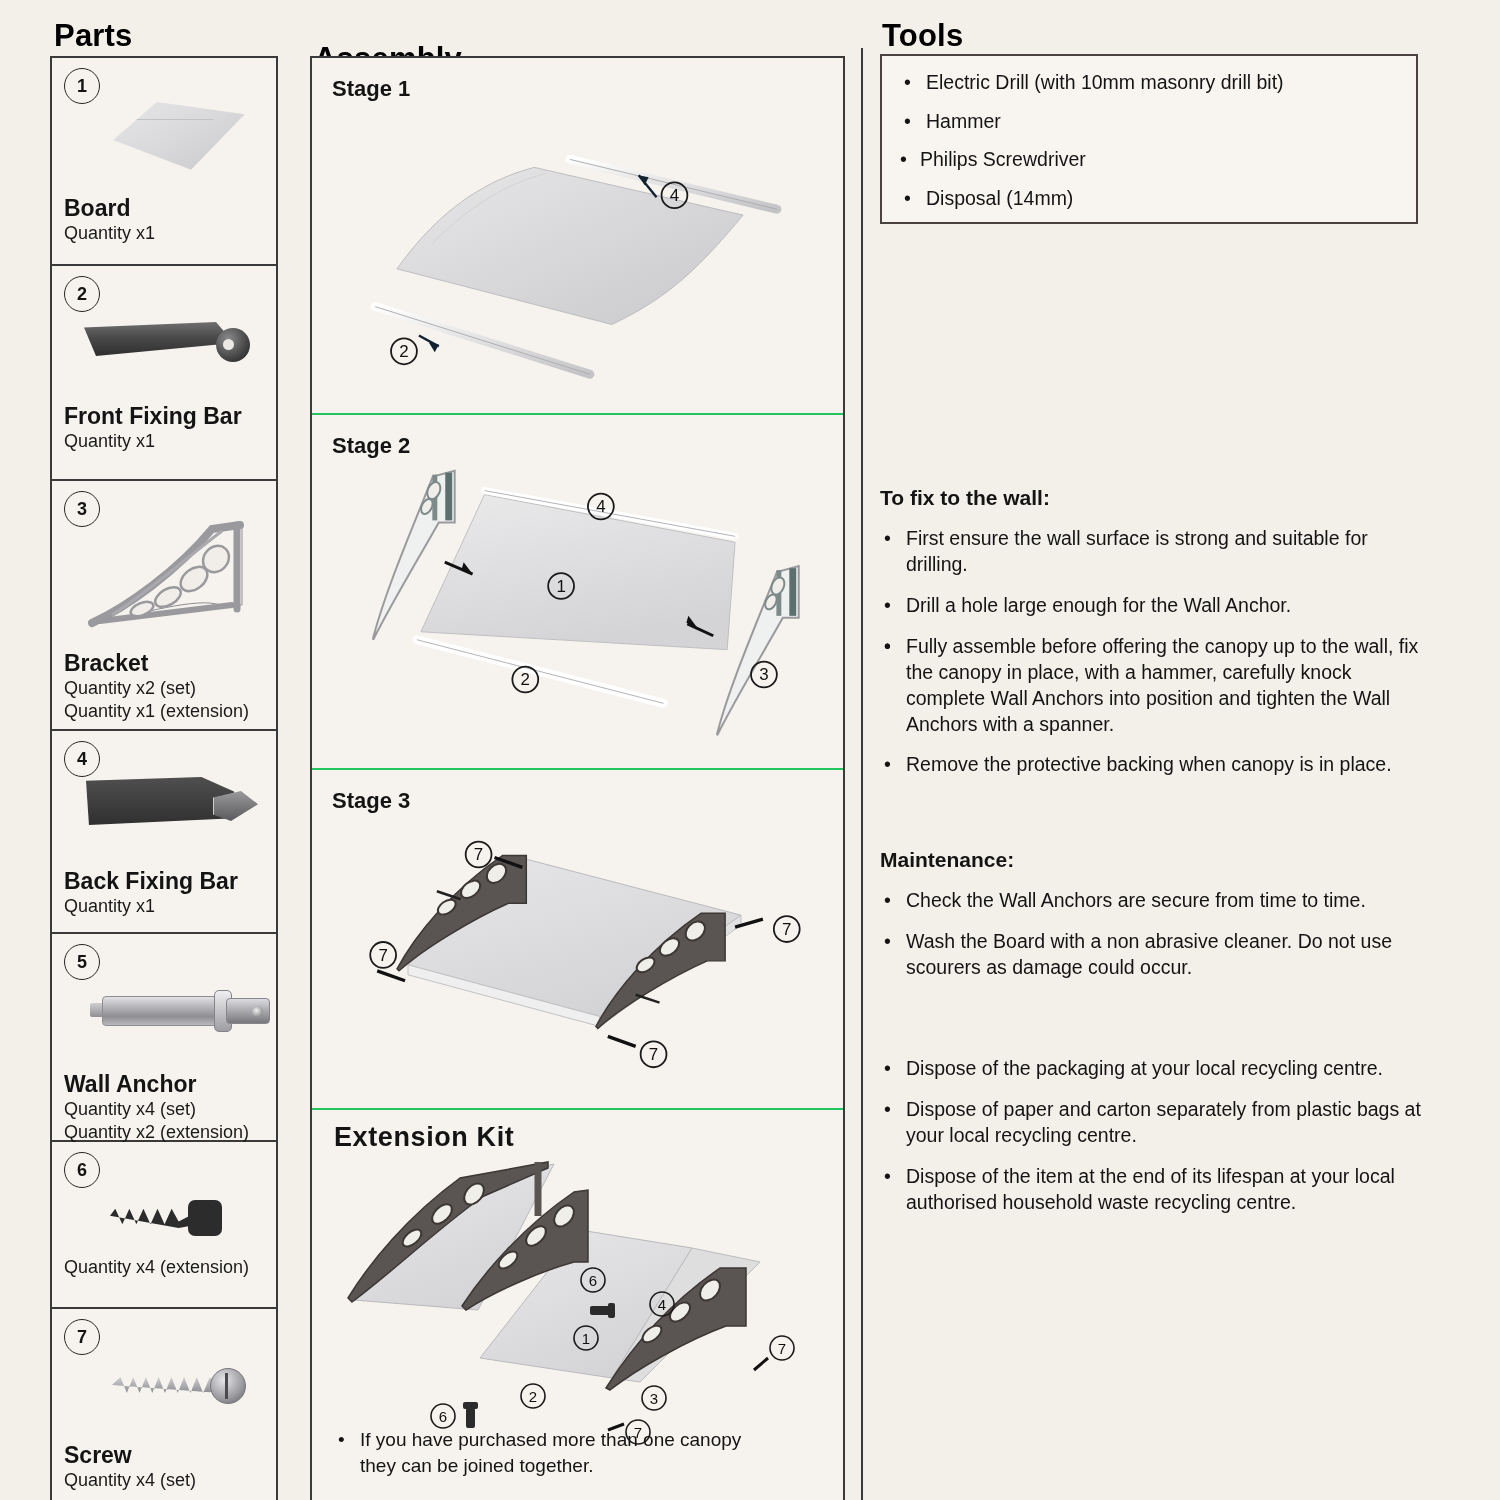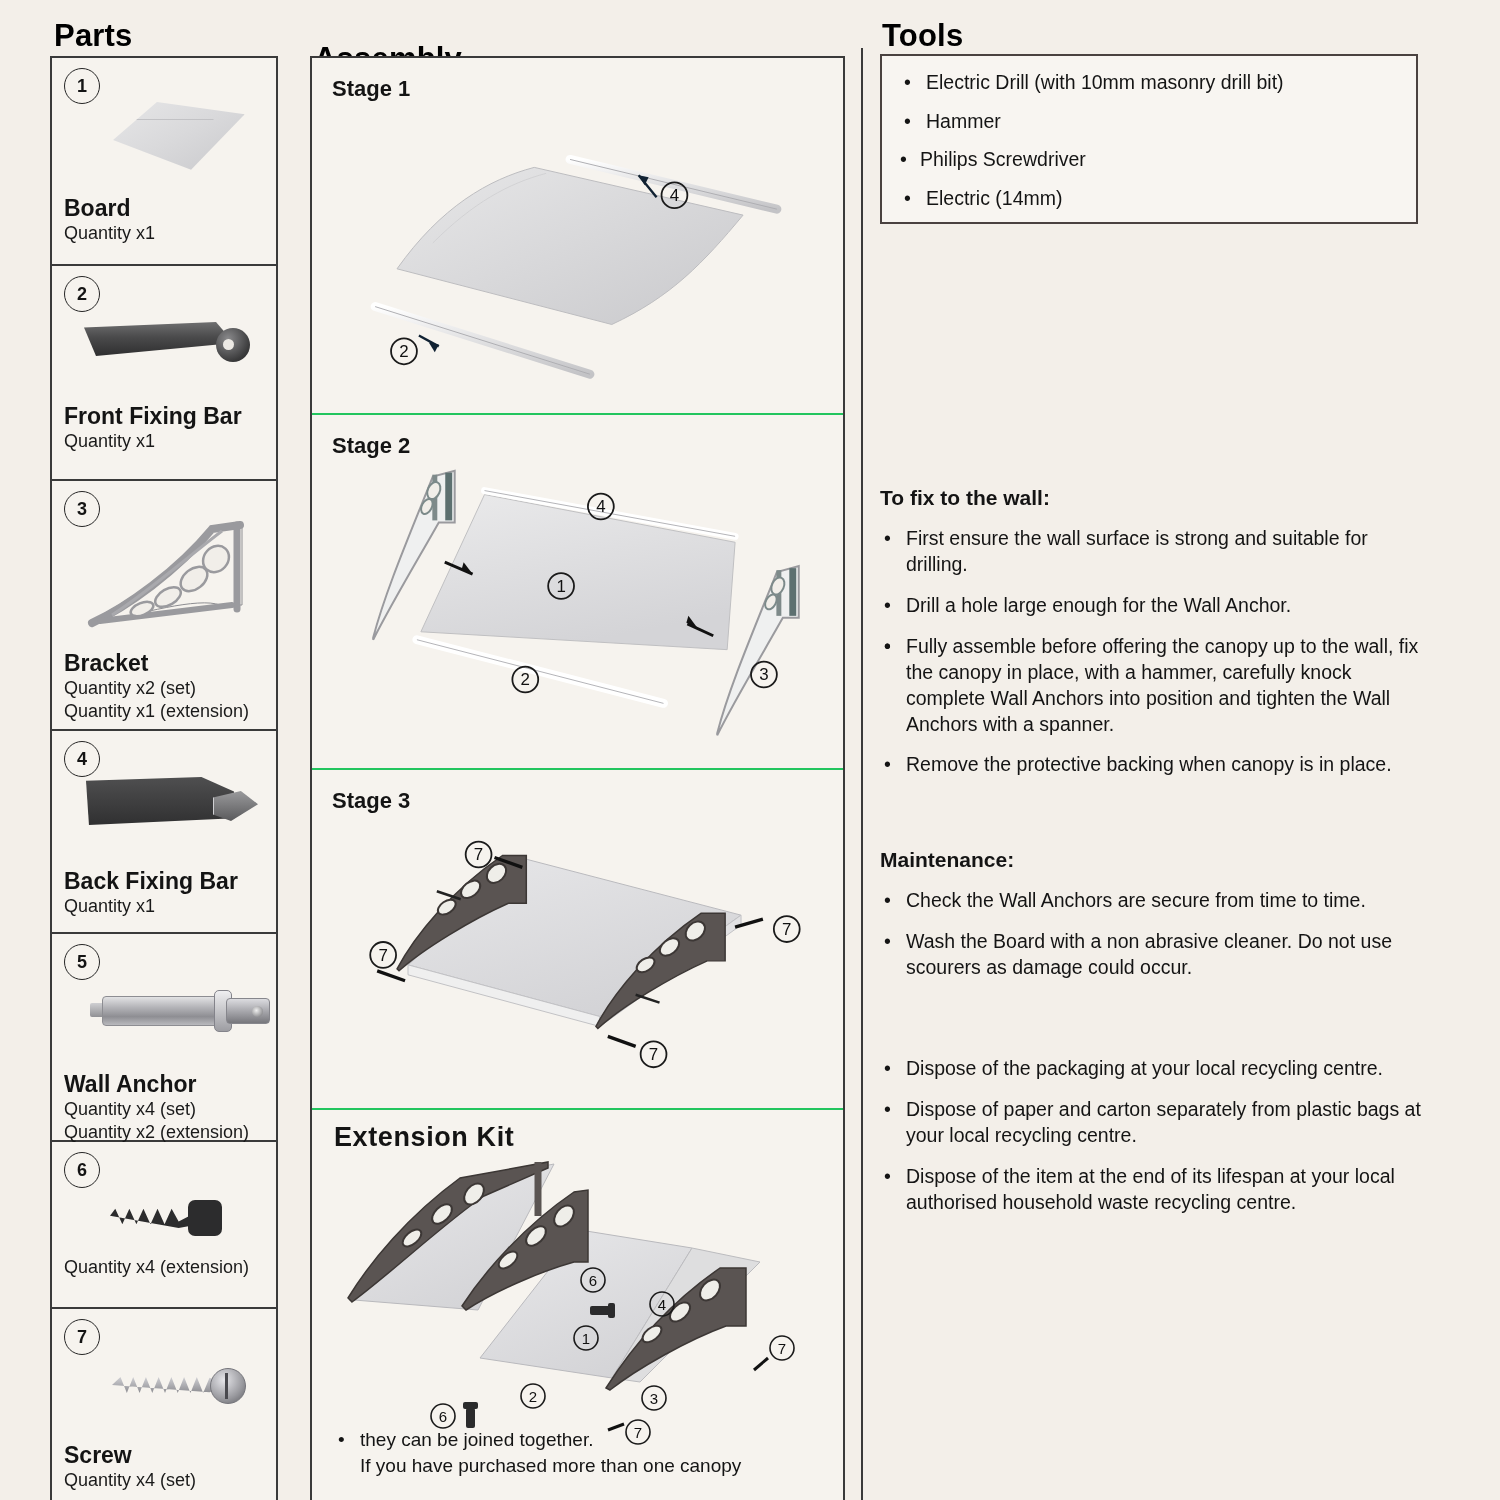--- a/index.html
+++ b/index.html
@@ -503,22 +503,22 @@
           <circle cx="470" cy="238" r="12" fill="none" stroke="#1a1a1a" stroke-width="1.6"></circle>
           <text x="470" y="244" text-anchor="middle" font-size="15" font-family="Liberation Sans, sans-serif" fill="#111">7</text>
 
           <path d="M296,320 L312,314" stroke="#111" stroke-width="3"></path>
           <circle cx="326" cy="322" r="12" fill="none" stroke="#1a1a1a" stroke-width="1.6"></circle>
           <text x="326" y="328" text-anchor="middle" font-size="15" font-family="Liberation Sans, sans-serif" fill="#111">7</text>
         </svg>
 
         <div class="ext-note">
           <span class="b">•</span>
+          <span class="t">If you have purchased more than one canopy</span>
           <span class="t">they can be joined together.</span>
-          <span class="t">If you have purchased more than one canopy</span>
         </div>
       </div>
 
     </div>
   </div>
 
   <div id="divider"></div>
 
   <div id="right-col">
 
@@ -532,21 +532,21 @@
       <div class="li">
         <span class="dot">•</span>
         <span>Hammer</span>
       </div>
       <div class="li tight">
         <span class="dot">•</span>
         <span>Philips Screwdriver</span>
       </div>
       <div class="li">
         <span class="dot">•</span>
-        <span>Electric (14mm)</span>
+        <span>Disposal (14mm)</span>
       </div>
     </div>
 
     <div class="sec" id="sec-wall">
       <div class="sec-head">To fix to the wall:</div>
       <div class="li wide">
         <span class="dot">•</span>
         <span>First ensure the wall surface is strong and suitable for drilling.</span>
       </div>
       <div class="li wide">

